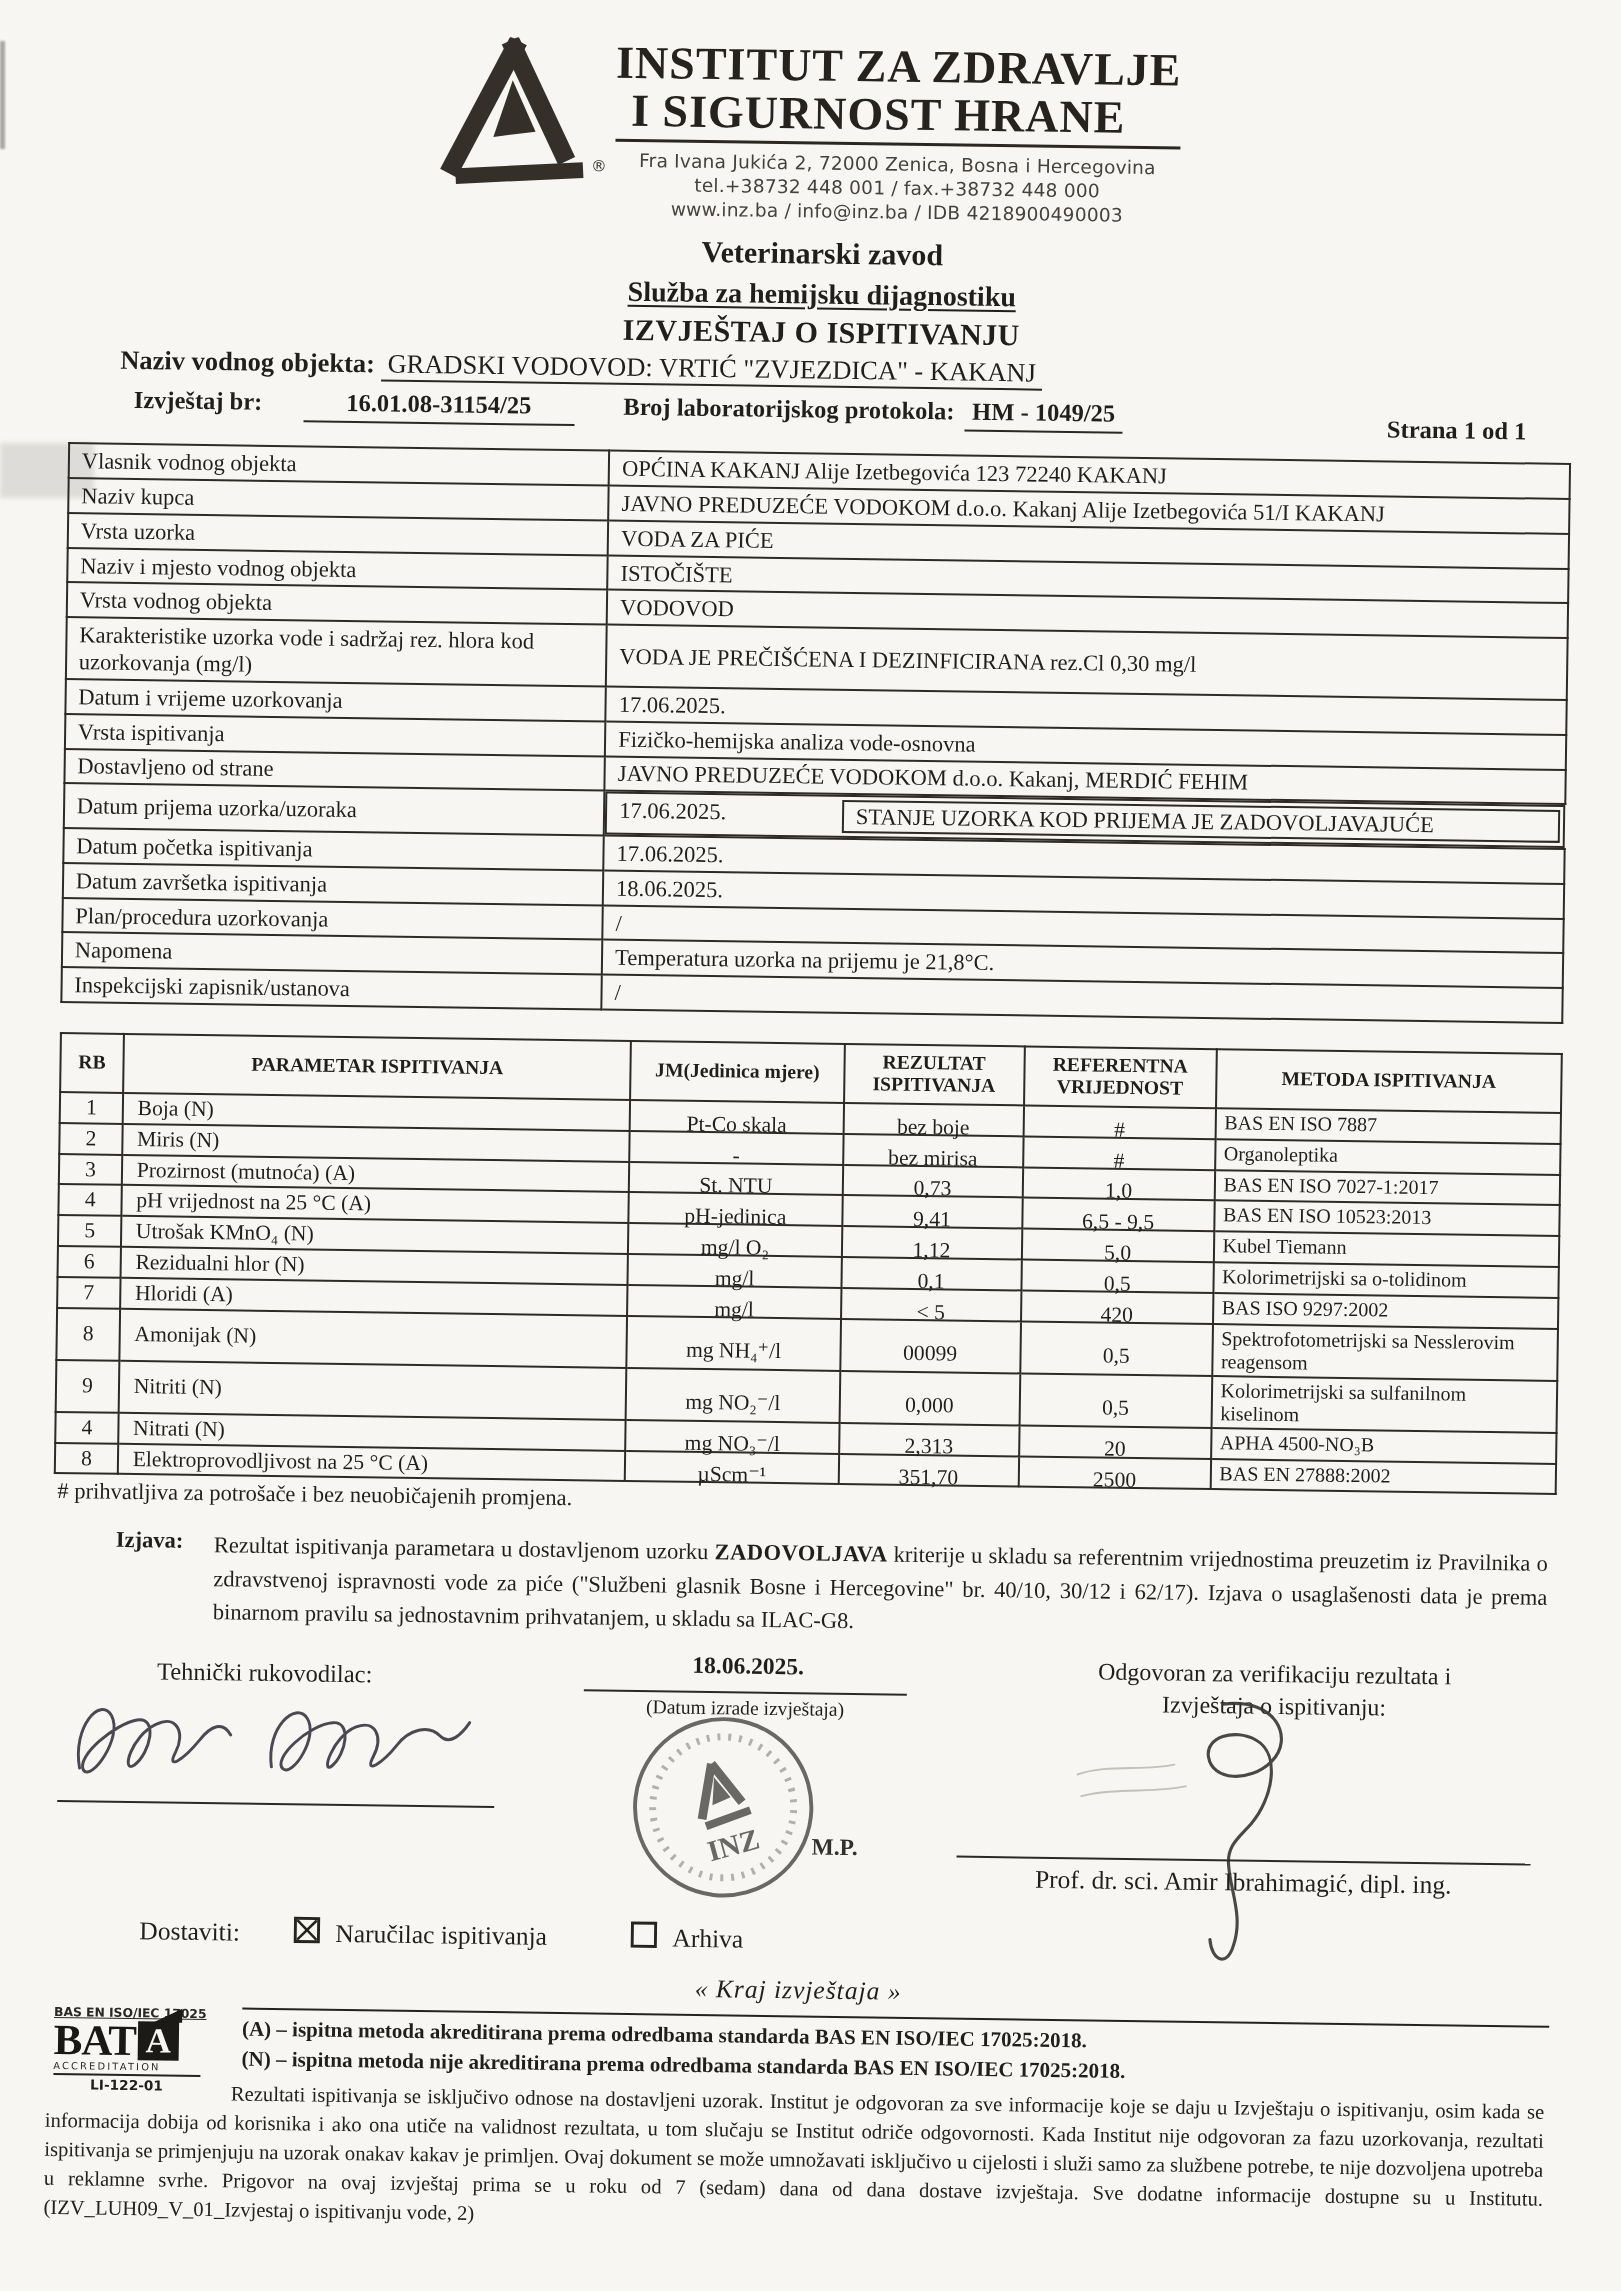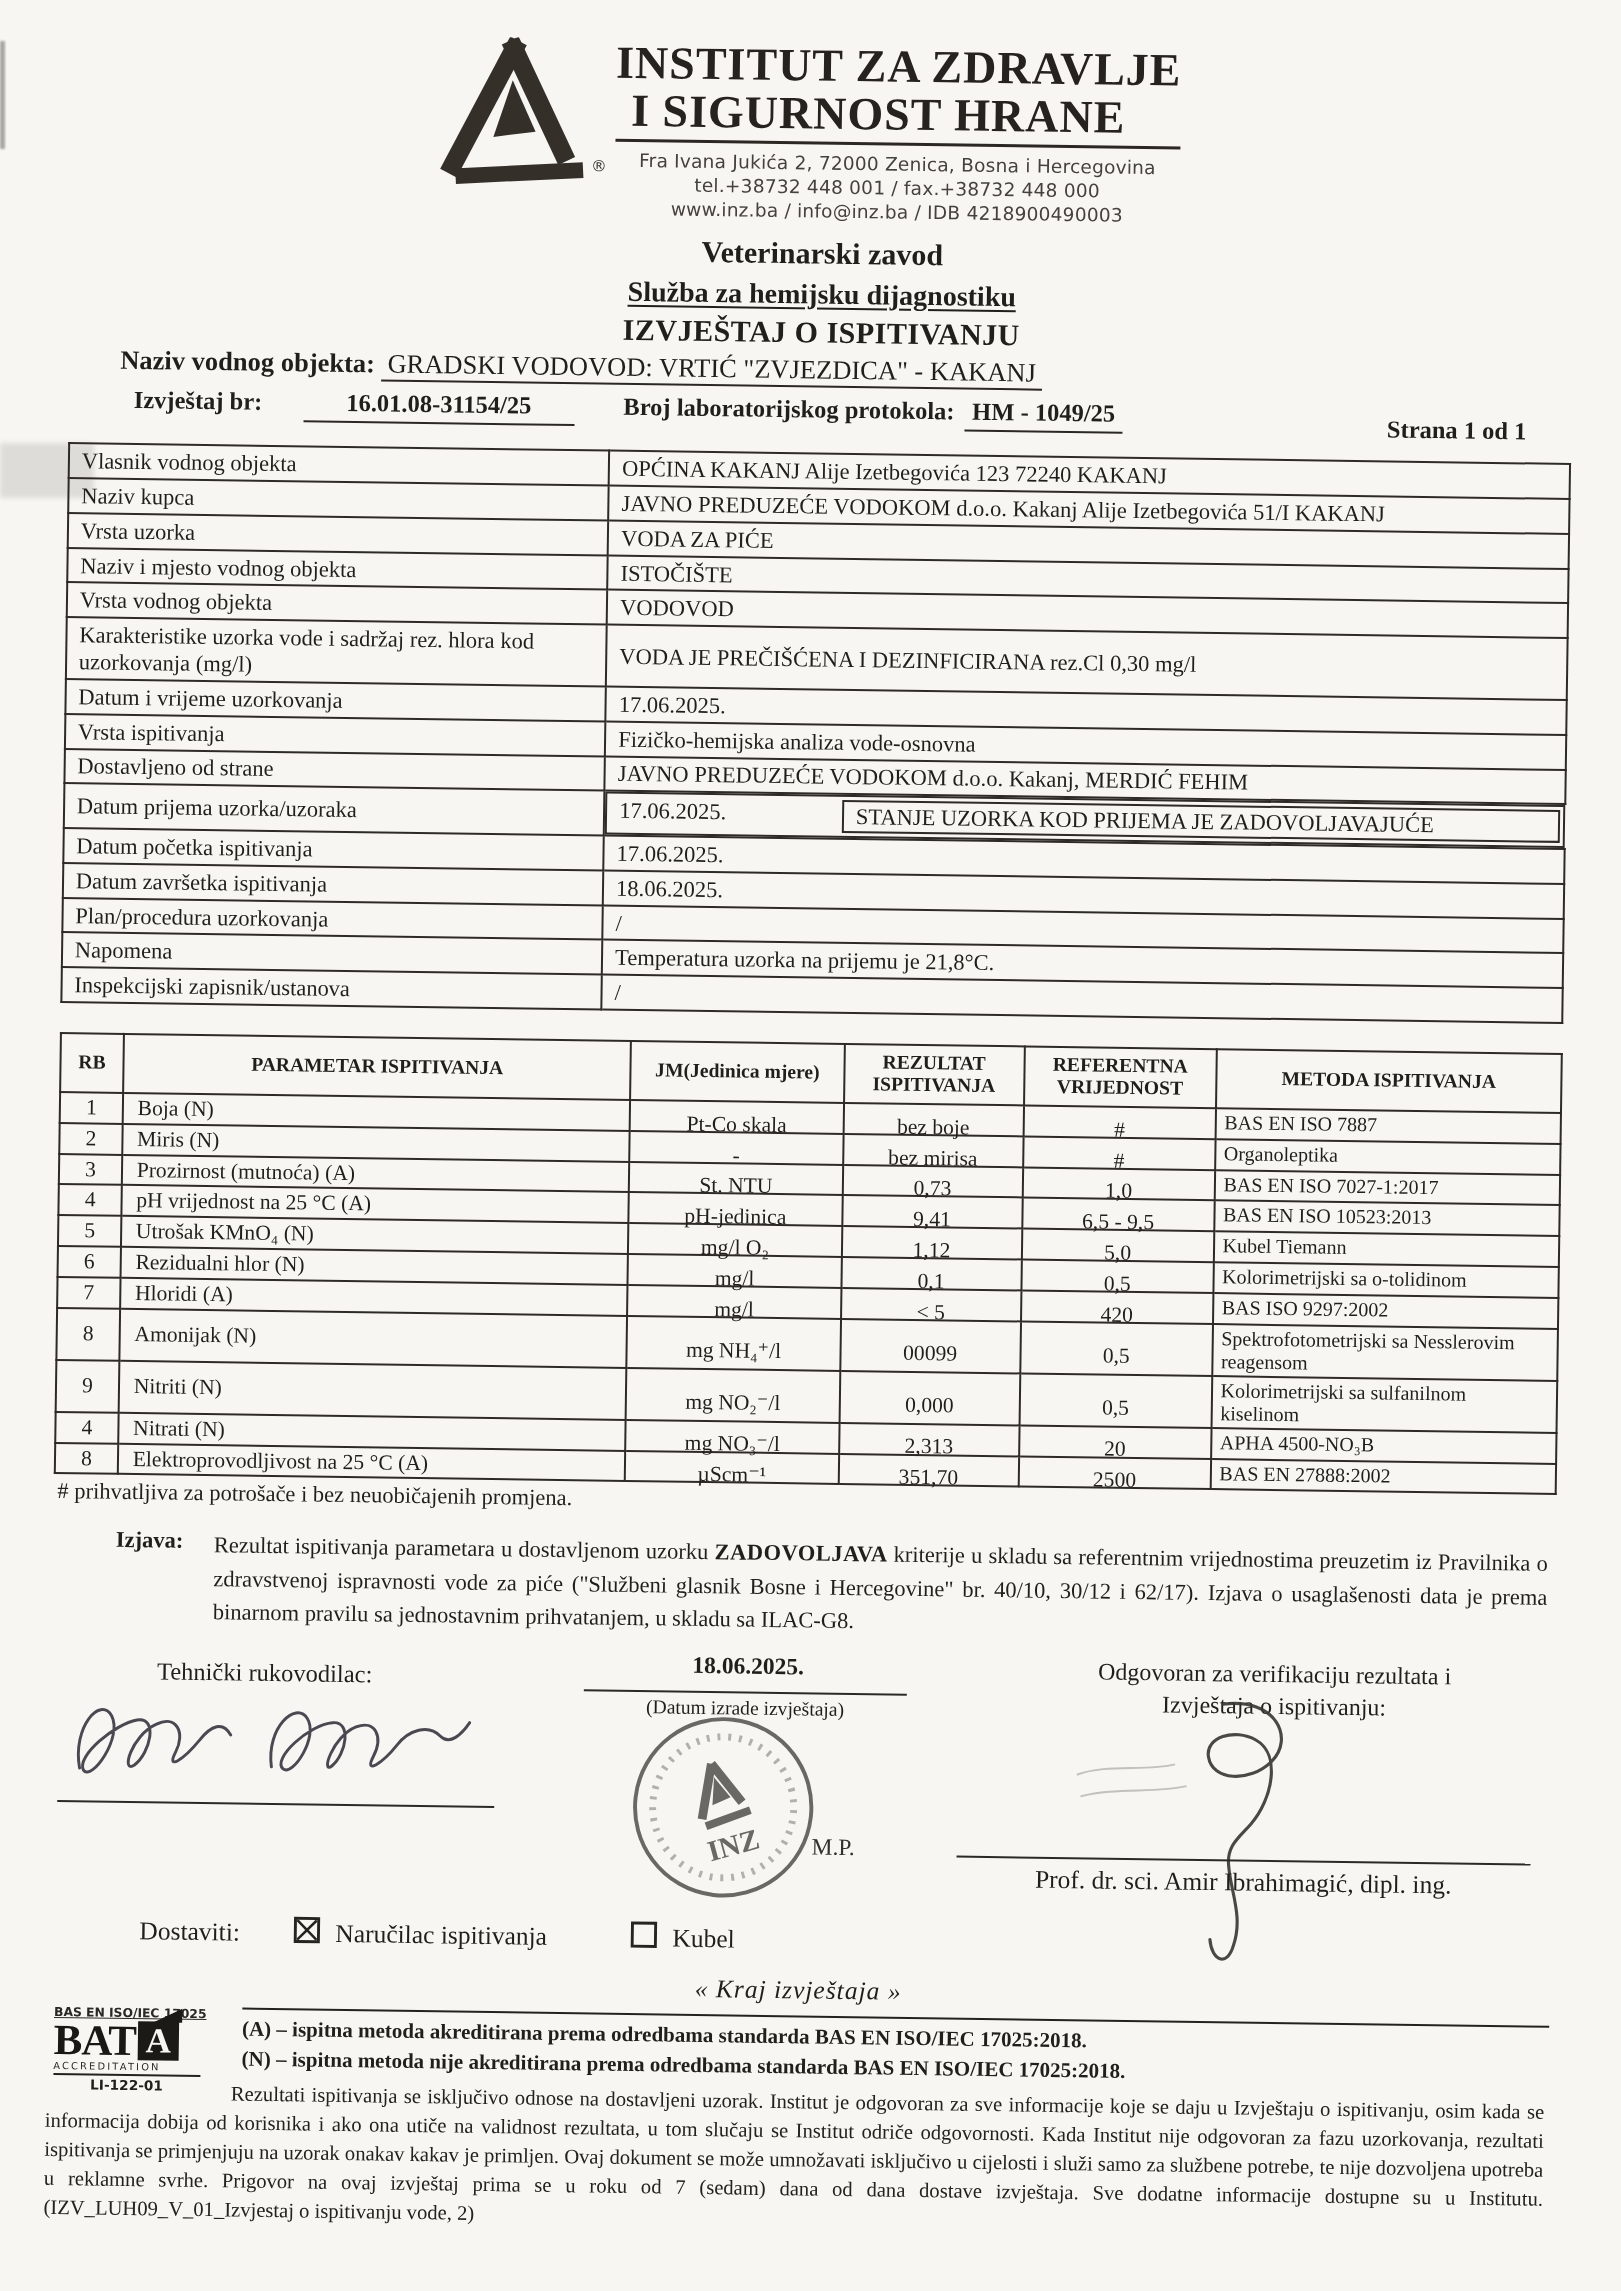--- a/index.html
+++ b/index.html
@@ -71,21 +71,21 @@
 
   
   .sig-area{position:relative;height:267px;margin-top:13.7px;}
   .sig-left-role{position:absolute;left:106px;top:15.7px;font-size:24.5px;}
   .sig-left-svg{position:absolute;left:13.7px;top:25.5px;}
   .sig-left-line{position:absolute;left:7.8px;top:159px;width:437px;border-top:2.5px solid #2b2926;}
   .sig-date{position:absolute;left:545px;top:2px;width:304px;text-align:center;font-size:23.5px;font-weight:bold;}
   .sig-date-line{position:absolute;left:533px;top:41px;width:323px;border-top:2.5px solid #2b2926;}
   .sig-date-caption{position:absolute;left:533px;top:47px;width:323px;text-align:center;font-size:19.6px;}
   .stamp{position:absolute;left:578px;top:61px;opacity:.8;}
-  .stamp-mp{position:absolute;left:763px;top:182px;font-size:23.5px;font-weight:normal;color:#33312e;}
+  .stamp-mp{position:absolute;left:763px;top:182px;font-size:23.5px;font-weight:bold;color:#33312e;}
   .sig-right-role{position:absolute;left:964px;top:0;width:519px;text-align:center;font-size:24px;line-height:1.35;}
   .sig-right-svg{position:absolute;left:1086px;top:39px;}
   .sig-right-line{position:absolute;left:908px;top:202px;width:574px;border-top:2.5px solid #2b2926;}
   .sig-right-name{position:absolute;left:908px;top:210px;width:574px;text-align:center;font-size:25.5px;}
 
   
   .distribution{display:flex;align-items:center;gap:13.7px;padding-left:92px;margin-top:3.9px;font-size:25.5px;}
   .dist-label{margin-right:39px;}
   .checkbox{flex:none;display:inline-block;}
   .dist-opt2{margin-left:69px;}
@@ -394,21 +394,21 @@
         <rect x="3" y="3" width="24" height="24" fill="none" stroke="#26241f" stroke-width="3"></rect>
         <path d="M5 5 L25 25 M25 5 L5 25" stroke="#26241f" stroke-width="2.6" fill="none"></path>
       </svg>
     </span>
     <span>Naručilac ispitivanja</span>
     <span class="checkbox dist-opt2">
       <svg width="29" height="29" viewBox="0 0 30 30">
         <rect x="3" y="3" width="24" height="24" fill="none" stroke="#26241f" stroke-width="3"></rect>
       </svg>
     </span>
-    <span>Kubel</span>
+    <span>Arhiva</span>
   </div>
 
   <div class="end-note">« Kraj izvještaja »</div>
 
   <div class="footer">
     <div class="bata-block">
       <div class="bata-standard">BAS EN ISO/IEC 17025</div>
       <div class="bata-logo">
         <span class="bata-bat">BAT</span>
         <span class="bata-abox">A</span>

